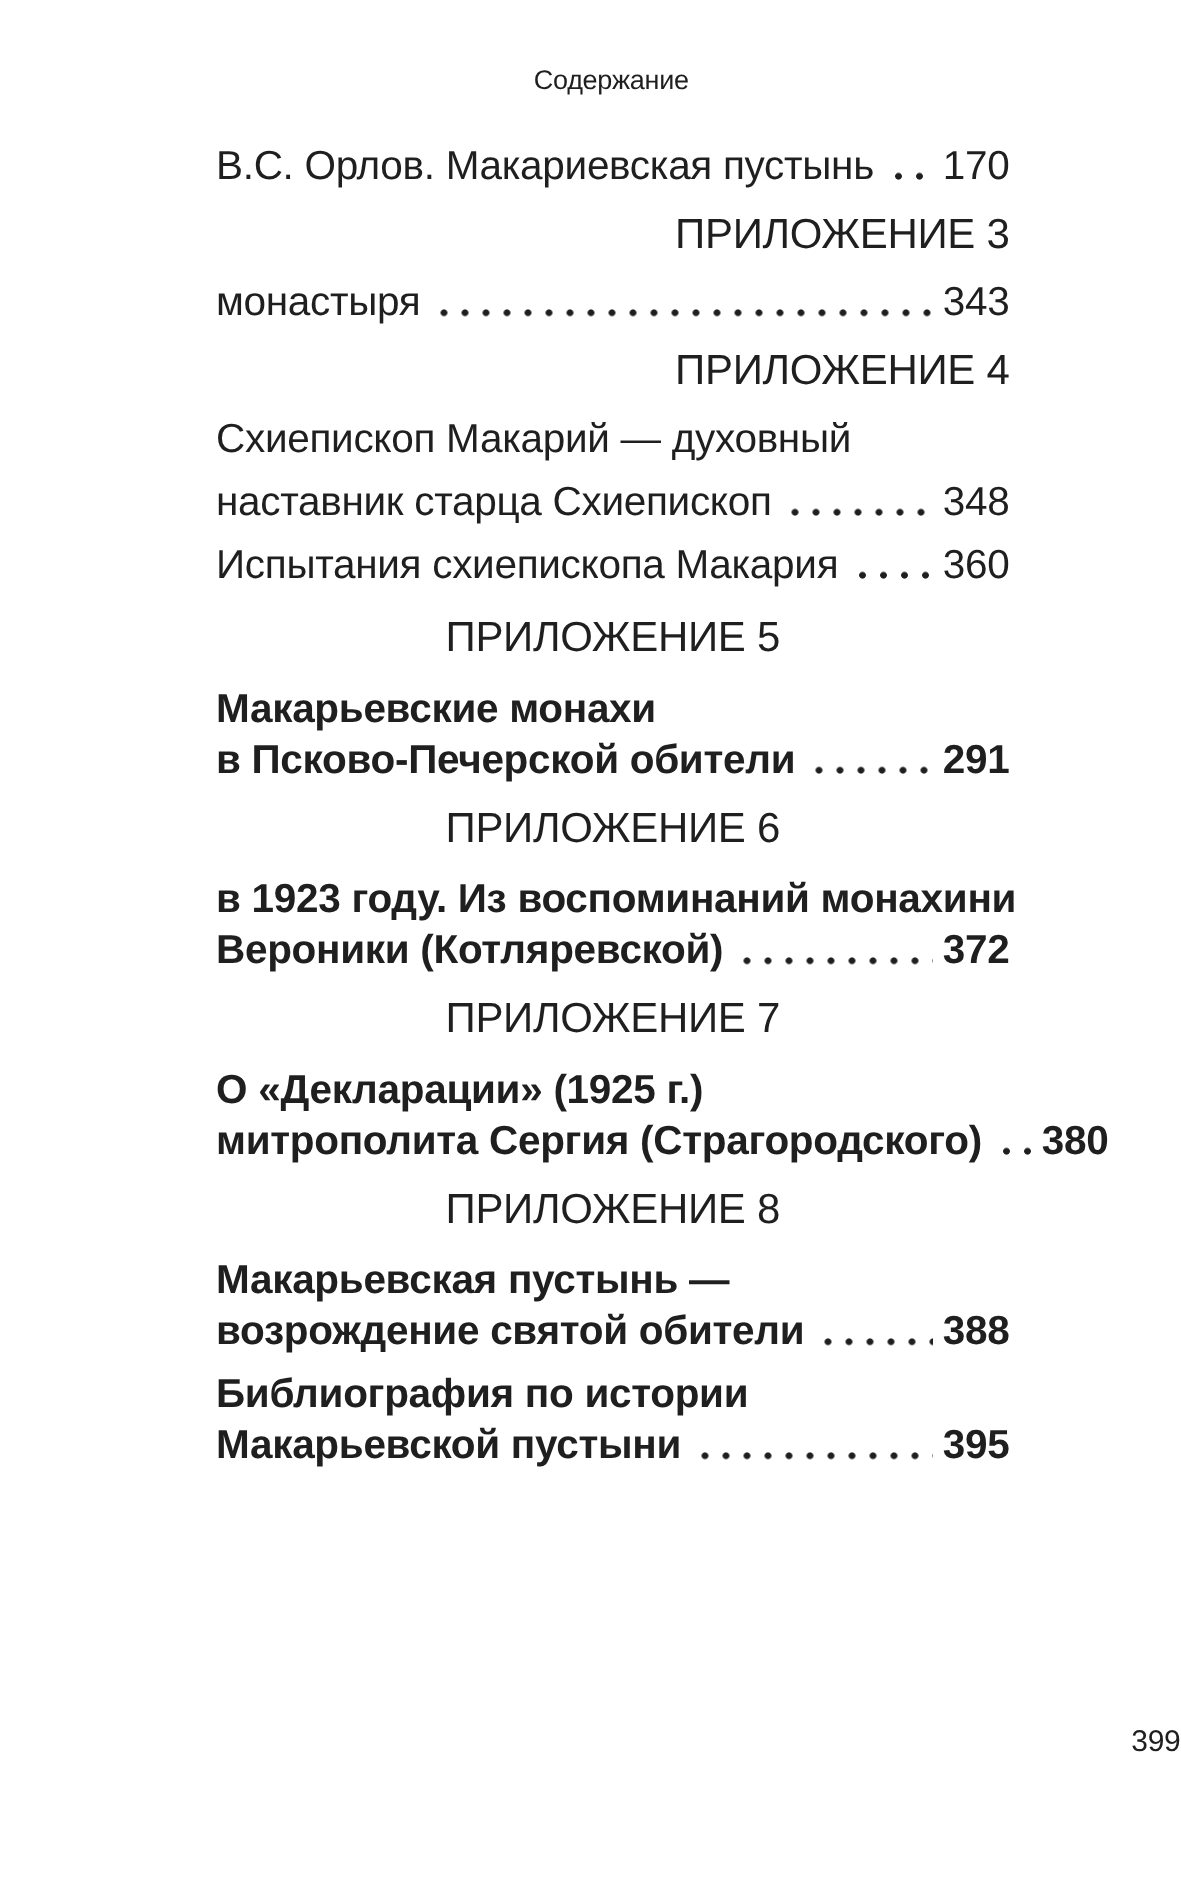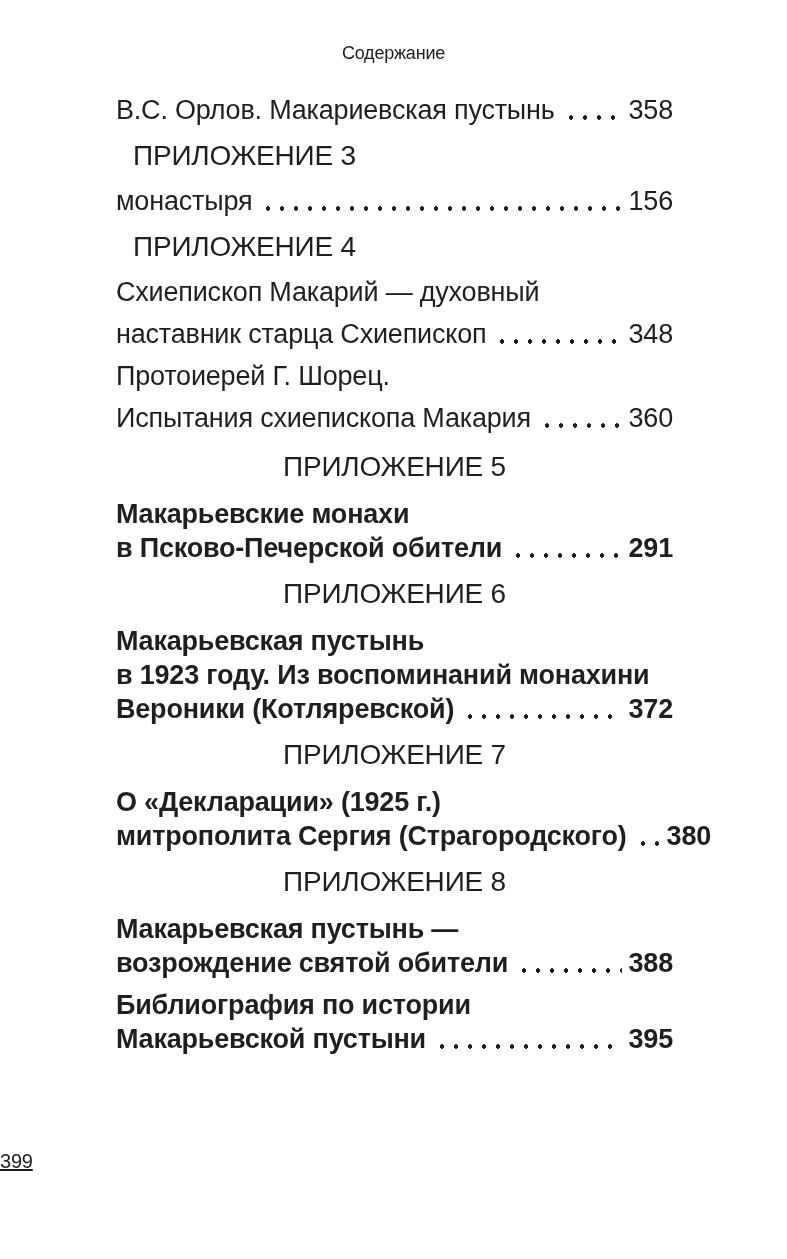--- a/index.html
+++ b/index.html
@@ -10,20 +10,21 @@
   .page{
     position:relative;
     width:787px;height:1259px;
     margin:0 auto;
     background:var(--paper);
     color:var(--ink);
     font-family:"Liberation Sans","DejaVu Sans",sans-serif;
     letter-spacing:-0.2px;
     overflow:hidden;
     box-sizing:border-box;
+    padding-left:28px;
   }
   .running-header{
     padding-top:43px;
     text-align:center;
     font-size:18px;
     line-height:20px;
     margin-bottom:12px;
   }
   .toc{
     padding:14px 114px 0 116px;
@@ -44,72 +45,70 @@
     background-repeat:repeat-x;
   }
   .loose .leader{background-position:left calc(100% - 11px);}
   .tight .leader{background-position:left calc(100% - 7px);}
   .pagenum{flex:0 0 auto;white-space:nowrap;}
   .heading{
     font-size:28px;
     line-height:42px;
     white-space:nowrap;
   }
-  .heading.h-left{text-align:left;margin:4px 17px 3px;}
+  .heading.h-left{text-align:right;margin:4px 0 3px;}
   .heading.h-center{text-align:center;margin:7px 0 9px;}
   .folio{
     position:absolute;
     left:0;right:0;
     bottom:86px;
-    text-align:left;
+    text-align:right;
     font-size:20px;
     line-height:24px;
-    text-decoration:underline;
   }
 </style>
 </head>
 <body>
 
 <div class="page">
 
   <div class="running-header">Содержание</div>
 
   <div class="toc">
 
     <div class="entry loose">
       <div class="line leaderline">
         <span class="entry-text">В.С. Орлов. Макариевская пустынь</span>
         <span class="leader"></span>
-        <span class="pagenum">358</span>
+        <span class="pagenum">170</span>
       </div>
     </div>
 
     <div class="heading h-left">ПРИЛОЖЕНИЕ 3</div>
 
     <div class="entry loose">
       <div class="line leaderline">
         <span class="entry-text">монастыря</span>
         <span class="leader"></span>
-        <span class="pagenum">156</span>
+        <span class="pagenum">343</span>
       </div>
     </div>
 
     <div class="heading h-left">ПРИЛОЖЕНИЕ 4</div>
 
     <div class="entry loose">
       <div class="line">Схиепископ Макарий — духовный</div>
       <div class="line leaderline">
         <span class="entry-text">наставник старца Схиепископ</span>
         <span class="leader"></span>
         <span class="pagenum">348</span>
       </div>
     </div>
 
     <div class="entry loose">
-      <div class="line">Протоиерей Г. Шорец.</div>
       <div class="line leaderline">
         <span class="entry-text">Испытания схиепископа Макария</span>
         <span class="leader"></span>
         <span class="pagenum">360</span>
       </div>
     </div>
 
     <div class="heading h-center">ПРИЛОЖЕНИЕ 5</div>
 
     <div class="entry tight">
@@ -117,21 +116,20 @@
       <div class="line leaderline">
         <span class="entry-text">в Псково-Печерской обители</span>
         <span class="leader"></span>
         <span class="pagenum">291</span>
       </div>
     </div>
 
     <div class="heading h-center">ПРИЛОЖЕНИЕ 6</div>
 
     <div class="entry tight">
-      <div class="line">Макарьевская пустынь</div>
       <div class="line">в 1923 году. Из воспоминаний монахини</div>
       <div class="line leaderline">
         <span class="entry-text">Вероники (Котляревской)</span>
         <span class="leader"></span>
         <span class="pagenum">372</span>
       </div>
     </div>
 
     <div class="heading h-center">ПРИЛОЖЕНИЕ 7</div>
 

